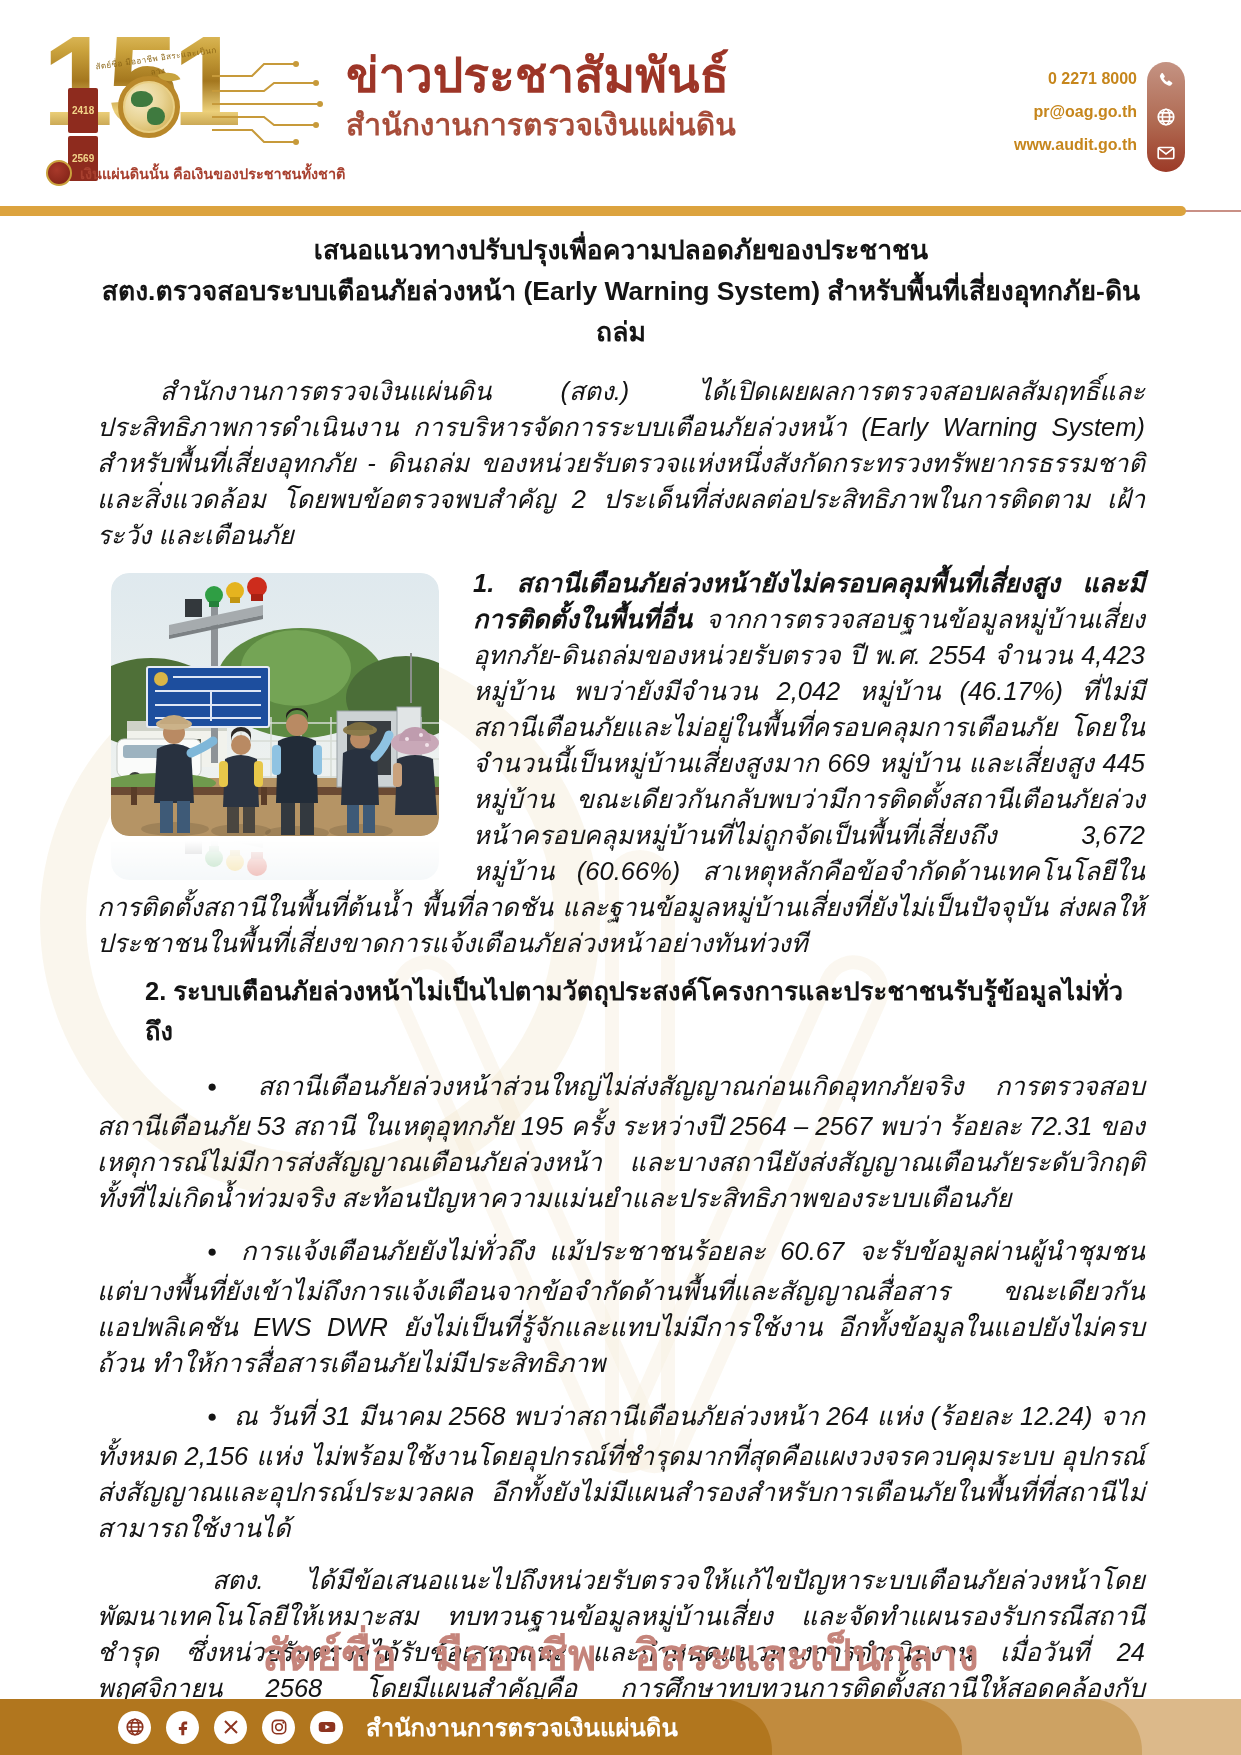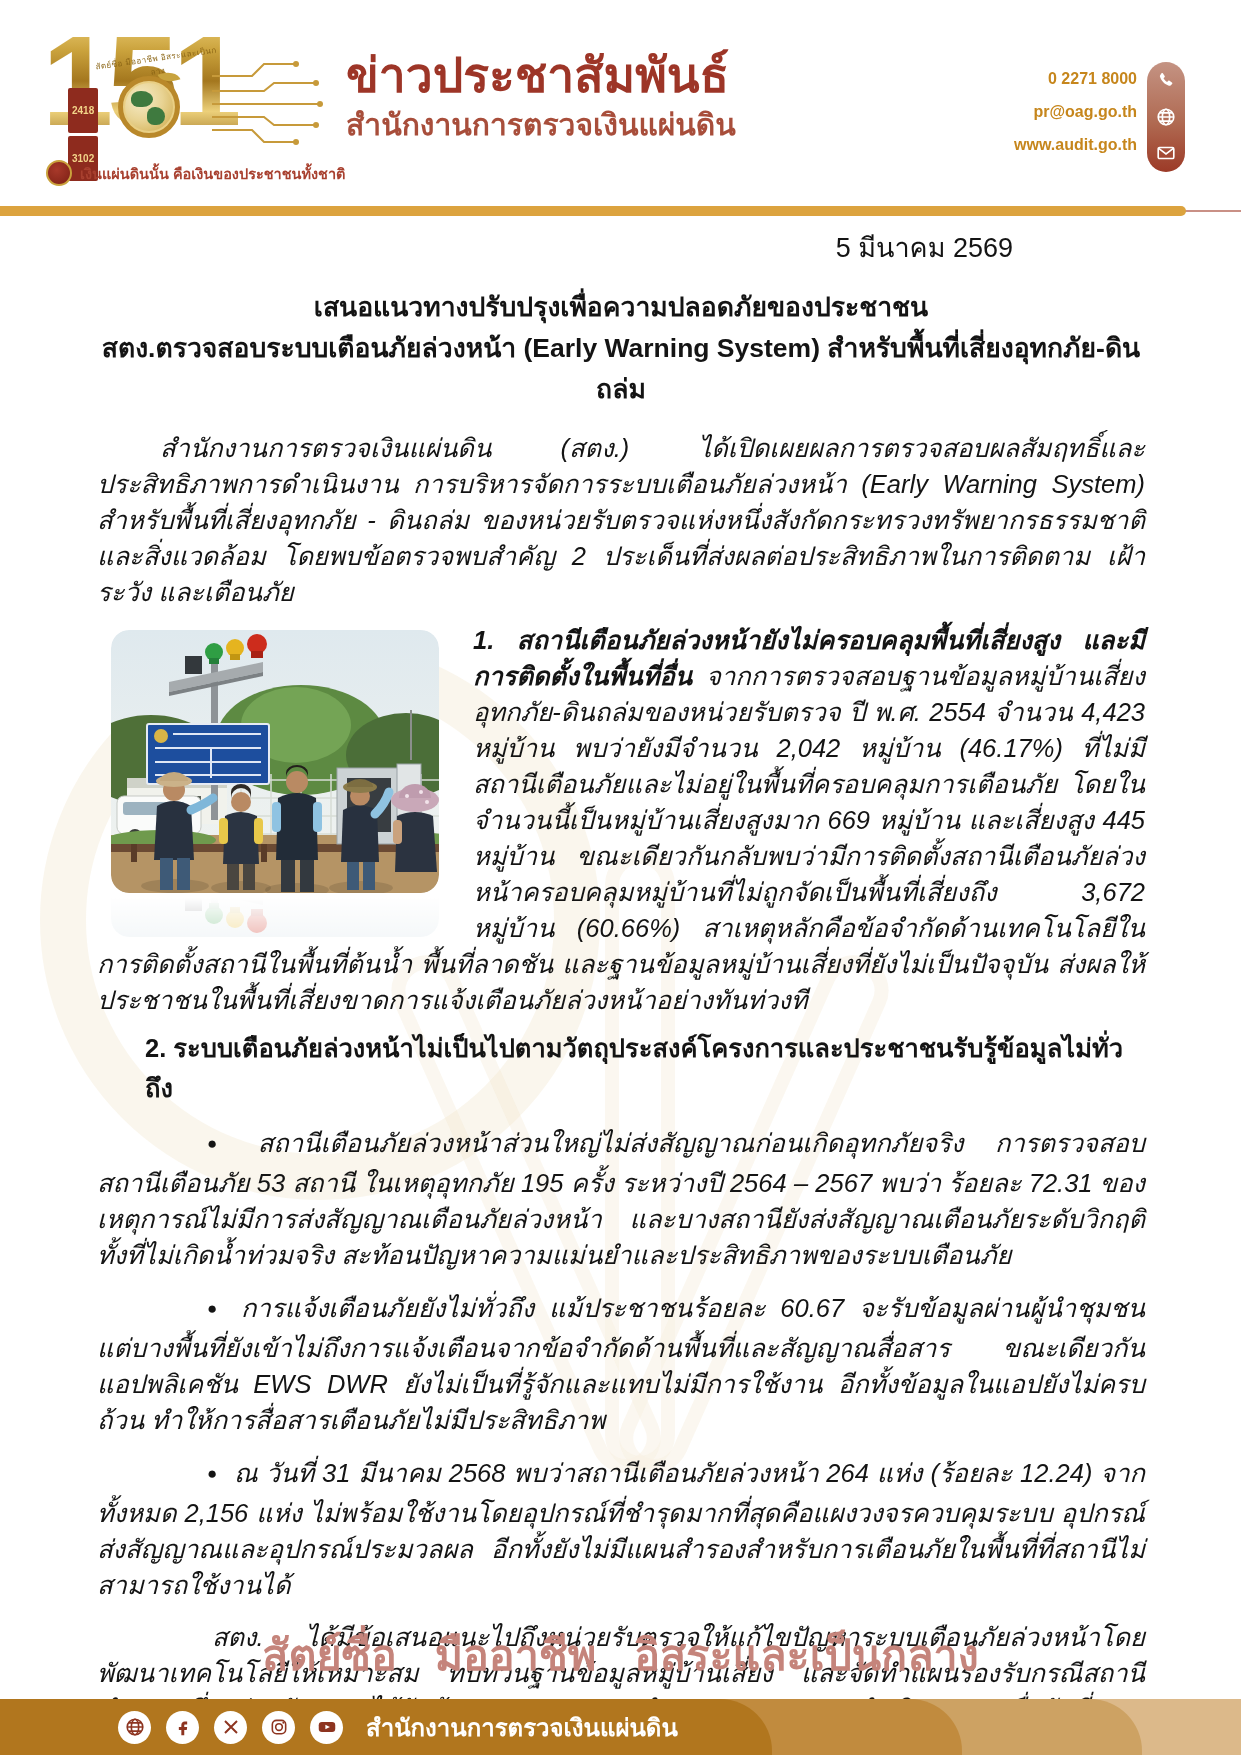--- a/index.html
+++ b/index.html
@@ -114,21 +114,21 @@
       <div class="logo-row">
         <div class="logo-number">151</div>
         <div class="logo-arc">สัตย์ซื่อ มืออาชีพ อิสระและเป็นกลาง</div>
         <div class="logo-globe">
           <span class="land l1"></span>
             <span class="land l2"></span>
             <span class="leaf"></span>
         </div>
         <div class="logo-years">
           <b>2418</b>
-          <b>3102</b>
+          <b>2569</b>
         </div>
         <svg class="circuit" width="120" height="110" viewBox="0 0 120 110">
           <g stroke="#c79a3a" stroke-width="2" fill="none">
             <path d="M0,30 h40 l12,-12 h30"></path>
               <path d="M0,45 h52 l10,-8 h40"></path>
             <path d="M0,58 h60 h46"></path>
               <path d="M0,71 h52 l10,8 h40"></path>
             <path d="M0,84 h40 l12,12 h30"></path>
           </g>
           <g fill="#c79a3a">
@@ -179,21 +179,20 @@
     </div>
 
     <div class="divider">
       <div class="thin"></div>
         <div class="gold"></div>
     </div>
   </div>
 
   <div class="content">
 
-    <div class="doc-date">5  มีนาคม  2569</div>
 
     <div class="doc-title">
       <div>เสนอแนวทางปรับปรุงเพื่อความปลอดภัยของประชาชน</div>
       <div>สตง.ตรวจสอบระบบเตือนภัยล่วงหน้า (Early Warning System)  สำหรับพื้นที่เสี่ยงอุทกภัย-ดินถล่ม</div>
     </div>
 
     <p class="body intro">สำนักงานการตรวจเงินแผ่นดิน (สตง.) ได้เปิดเผยผลการตรวจสอบผลสัมฤทธิ์และประสิทธิภาพการดำเนินงาน การบริหารจัดการระบบเตือนภัยล่วงหน้า (Early Warning System) สำหรับพื้นที่เสี่ยงอุทกภัย - ดินถล่ม ของหน่วยรับตรวจแห่งหนึ่งสังกัดกระทรวงทรัพยากรธรรมชาติและสิ่งแวดล้อม โดยพบข้อตรวจพบสำคัญ 2 ประเด็นที่ส่งผลต่อประสิทธิภาพในการติดตาม เฝ้าระวัง และเตือนภัย</p>
 
     <div class="section1">
       <div class="photo-stack">

